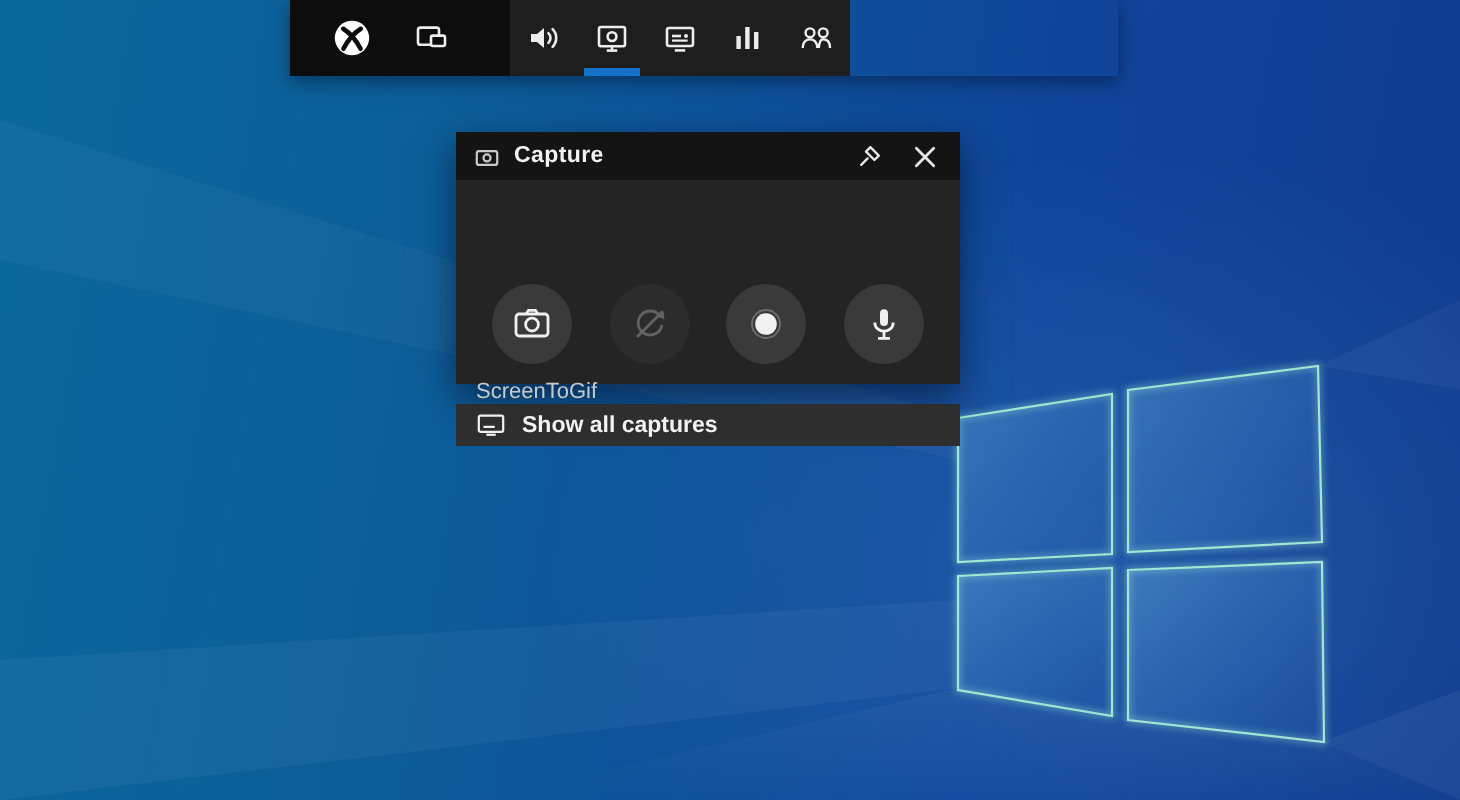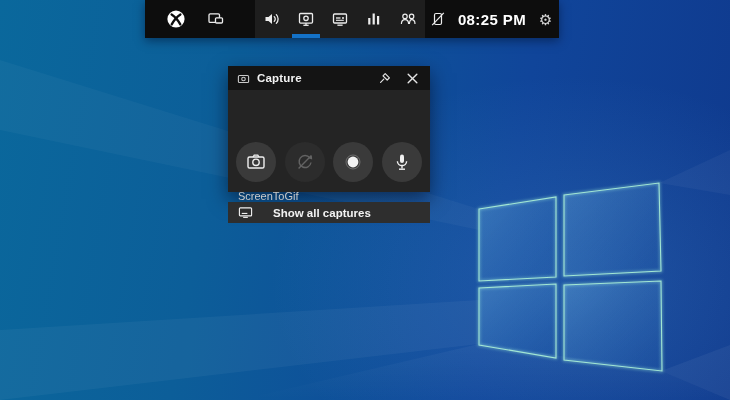--- a/index.html
+++ b/index.html
@@ -31,42 +31,42 @@
   }
   .gb-btn svg{display:block;}
   .active-underline{position:absolute;left:3px;right:3px;bottom:0;height:4px;background:#1472c8;}
   .clock{
     color:#ffffff;font-weight:bold;font-size:15px;letter-spacing:.4px;white-space:nowrap;
     padding:0 3px;
   }
   .gear-glyph{font-size:15px;color:#d6d6d6;line-height:1;}
   
   .capture-panel{
-    position:absolute;left:228px;top:66px;width:202px;height:126px;
+    position:absolute;left:228px;top:66px;width:252px;height:126px;
     background:#242424;box-shadow:0 7px 18px rgba(0,8,25,.55);
     display:flex;flex-direction:column;
   }
   .panel-titlebar{
     height:24px;background:#141414;display:flex;align-items:center;
     padding:0 8px 0 9px;gap:7px;flex:0 0 auto;
   }
   .panel-title{color:#f2f2f2;font-size:11.5px;font-weight:bold;letter-spacing:.2px;}
   .titlebar-spacer{flex:1;}
   .tb-icon-btn{background:none;border:none;padding:0;width:20px;height:20px;
     display:flex;align-items:center;justify-content:center;cursor:pointer;}
   .panel-body{flex:1;display:flex;flex-direction:column;margin-top:42px;}
   .btn-row{display:flex;justify-content:space-evenly;align-items:center;margin-top:10px;}
   .round-btn{
     width:40px;height:40px;border-radius:50%;background:#3a3a3a;border:none;padding:0;
     display:flex;align-items:center;justify-content:center;cursor:pointer;
   }
   .round-btn.disabled{background:#2c2c2c;cursor:default;}
   .app-name{color:#c9c9c9;font-size:11px;margin:8px 0 0 10px;}
   .panel-footer{
-    height:21px;background:#2e2e2e;display:flex;align-items:center;gap:20px;
+    height:21px;background:#2e2e2e;display:flex;align-items:center;gap:8px;
     padding:0 10px;cursor:pointer;flex:0 0 auto;border:none;width:100%;box-sizing:border-box;
   }
   .footer-label{color:#f2f2f2;font-size:11.5px;font-weight:bold;}
 </style>
 </head>
 <body>
 
 <div class="stage">
 
   <div class="desktop">
@@ -164,32 +164,20 @@
       <button class="gb-btn">
         <svg width="20" height="20" viewBox="0 0 20 20">
           <circle cx="7" cy="7.4" r="2.2" fill="none" stroke="#ededed" stroke-width="1.2"></circle>
           <path d="M3.4,15 C3.4,12 5,10.6 7,10.6 C9,10.6 10.6,12 10.6,15" fill="none" stroke="#ededed" stroke-width="1.2"></path>
           <circle cx="13.6" cy="7.4" r="2.2" fill="none" stroke="#ededed" stroke-width="1.2"></circle>
           <path d="M11.4,15 C11.6,12.3 12.3,10.6 13.6,10.6 C15.6,10.6 17,12 17,15" fill="none" stroke="#ededed" stroke-width="1.2"></path>
         </svg>
       </button>
     </div>
 
-    <div class="gb-section gb-right">
-      <button class="gb-btn" style="width:28px">
-        <svg width="18" height="18" viewBox="0 0 18 18">
-          <rect x="5.5" y="3.5" width="7" height="11" rx="1.5" fill="none" stroke="#ededed" stroke-width="1.2"></rect>
-          <line x1="3.2" y1="15.2" x2="14.8" y2="2.8" stroke="#ededed" stroke-width="1.2"></line>
-        </svg>
-      </button>
-      <span class="clock">08:25 PM</span>
-      <button class="gb-btn" style="width:28px">
-        <span class="gear-glyph">⚙</span>
-      </button>
-    </div>
   </div>
 
   <div class="capture-panel">
 
     <div class="panel-titlebar">
       <svg width="13" height="13" viewBox="0 0 14 14">
         <rect x="1.5" y="3.8" width="11" height="7.5" rx="1.2" fill="none" stroke="#c9c9c9" stroke-width="1.2"></rect>
         <circle cx="7" cy="7.5" r="1.9" fill="none" stroke="#c9c9c9" stroke-width="1.2"></circle>
       </svg>
       <span class="panel-title">Capture</span>

